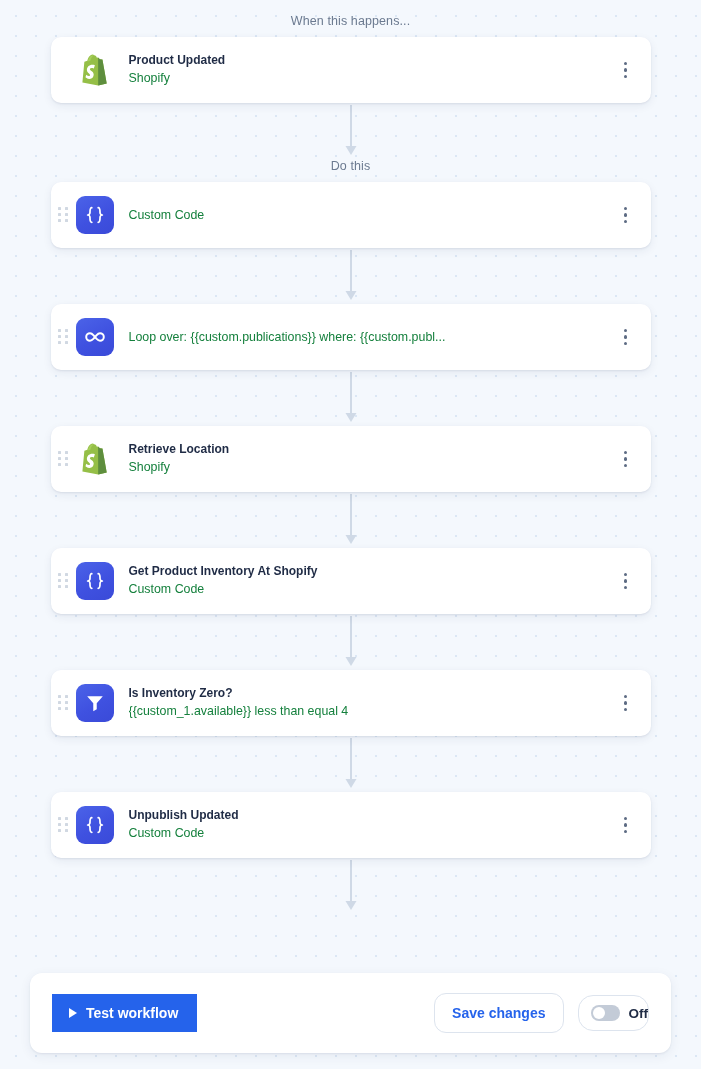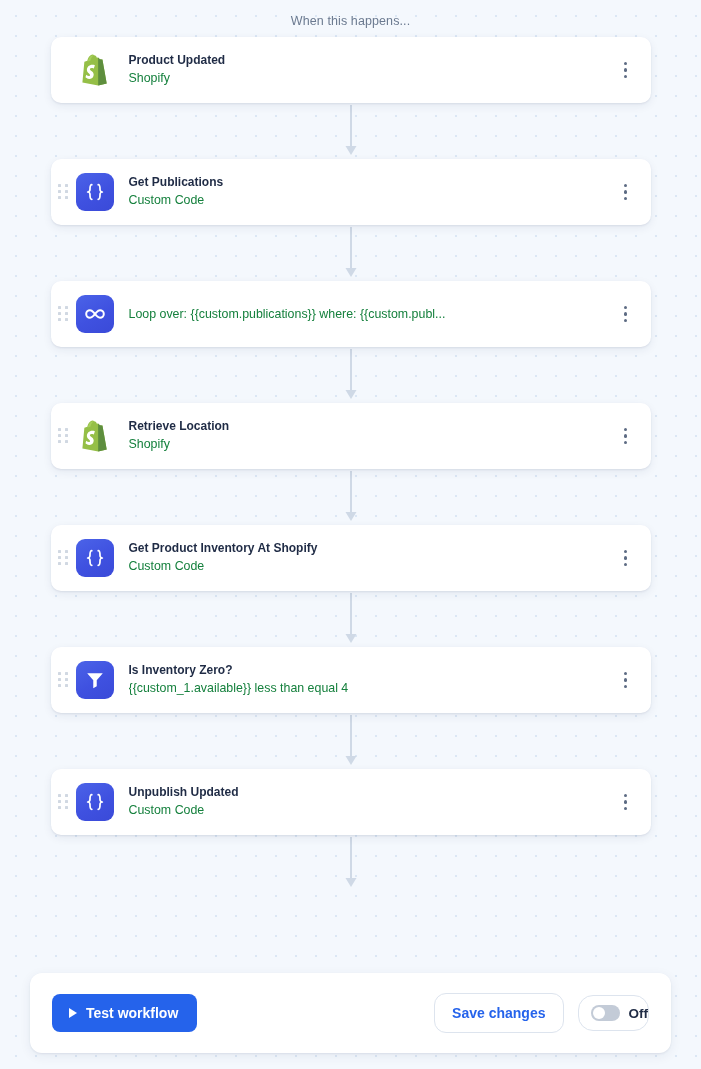--- a/index.html
+++ b/index.html
@@ -146,21 +146,21 @@
     padding: 0 22px;
   }
 
   .btn-test {
     display: inline-flex;
     align-items: center;
     gap: 9px;
     background: #2563eb;
     color: #ffffff;
     border: none;
-    border-radius: 8px;
+    border-radius: 0;
     font-family: "Liberation Sans", sans-serif;
     font-size: 14px;
     font-weight: bold;
     padding: 11px 19px 11px 17px;
     cursor: pointer;
   }
   .play-tri {
     width: 0; height: 0;
     border-left: 8px solid #ffffff;
     border-top: 5.5px solid transparent;
@@ -247,39 +247,39 @@
     </div>
   </div>
 
   <div class="connector">
     <svg width="16" height="52" viewBox="0 0 16 52">
       <line x1="8" y1="0" x2="8" y2="42" stroke="#cfd9e6" stroke-width="2"></line>
       <path d="M8 50 L2.5 41 L13.5 41 Z" fill="#cfd9e6"></path>
     </svg>
   </div>
 
+  <div class="section-label">Do this</div>
 
   <div class="row">
     <div class="card">
       <div class="drag-handle">
         <i></i>
           <i></i>
           <i></i>
           <i></i>
           <i></i>
           <i></i>
       </div>
       <div class="card-icon icon-code">
         <svg width="22" height="22" viewBox="0 0 24 24" fill="none" stroke="#ffffff" stroke-width="1.9" stroke-linecap="round" stroke-linejoin="round">
           <path d="M8.5 4C6.5 4 6.5 8 6.5 9.5 6.5 11 5 12 4 12c1 0 2.5 1 2.5 2.5 0 1.5 0 5.5 2 5.5"></path>
           <path d="M15.5 4c2 0 2 4 2 5.5 0 1.5 1.5 2.5 2.5 2.5-1 0-2.5 1-2.5 2.5 0 1.5 0 5.5-2 5.5"></path>
         </svg>
       </div>
       <div class="card-text">
-        <div class="card-title">Get Publications</div>
         <div class="card-sub">Custom Code</div>
       </div>
       <div class="kebab">
         <i></i>
           <i></i>
           <i></i>
       </div>
     </div>
   </div>
 

